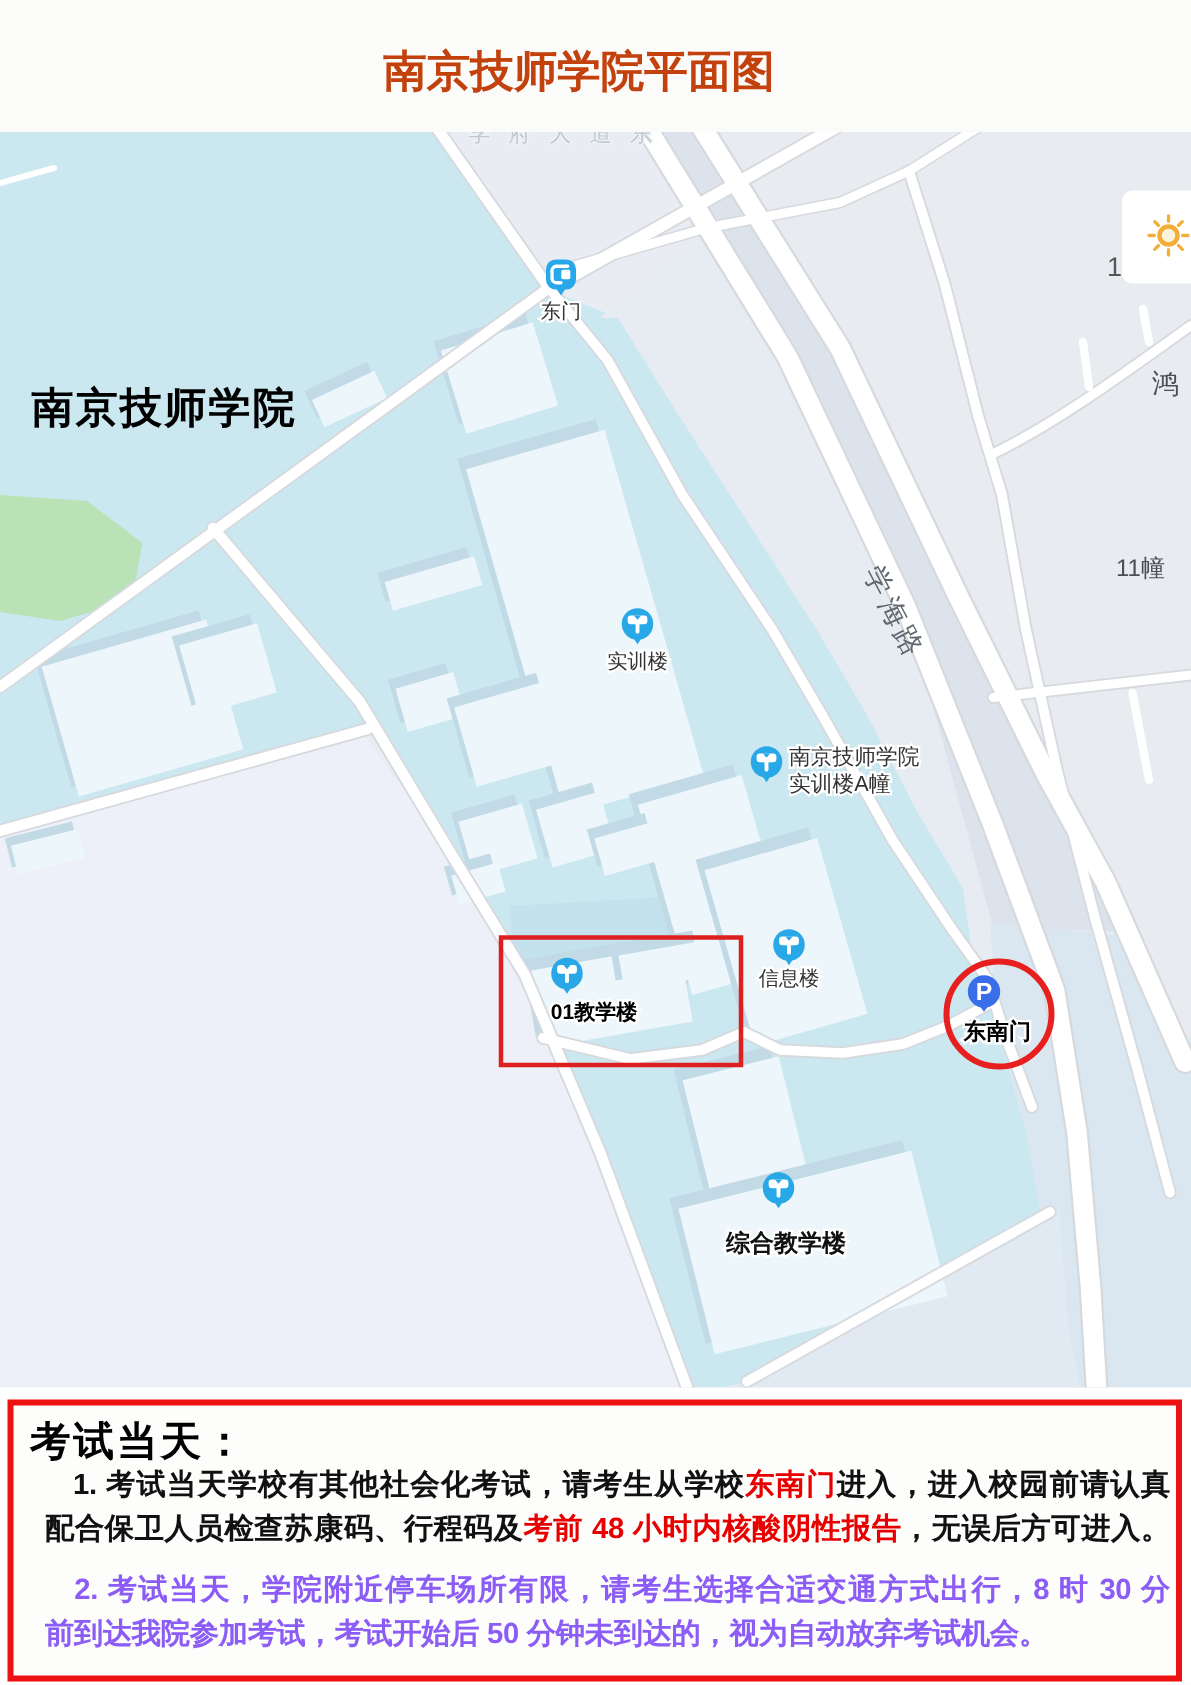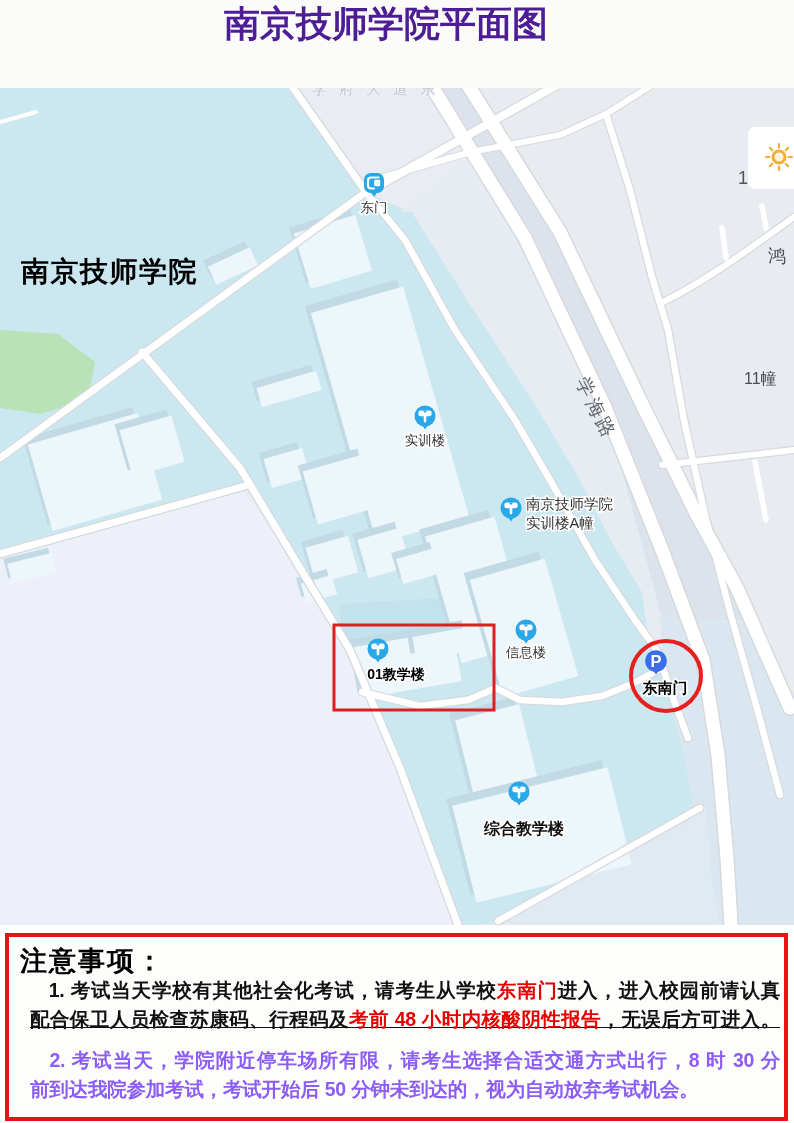--- a/index.html
+++ b/index.html
@@ -4,21 +4,21 @@
 <style>
   html,body{margin:0;padding:0;background:#ffffff;}
   body{width:794px;height:1123px;position:relative;overflow:hidden;
        font-family:"Liberation Sans", sans-serif;}
   .maplabel{font-family:"Liberation Sans", sans-serif;}
 </style>
 </head>
 <body>
 
 <div style="position:absolute;left:0;top:0;width:794px;height:88px;background:#fbfbf9;">
-  <div style="text-align:center;font-size:36px;font-weight:bold;color:#4c1d95;letter-spacing:0px;padding-right:22px;">南京技师学院平面图</div>
+  <div style="text-align:center;font-size:29px;font-weight:bold;color:#c2410c;margin-top:28px;letter-spacing:0px;padding-right:22px;">南京技师学院平面图</div>
 </div>
 
 <svg id="map" width="794" height="837" viewBox="0 88 794 837" style="position:absolute;left:0;top:88px;">
 
   <rect x="0" y="88" width="794" height="837" fill="#e9edf3"></rect>
 
   <polygon points="0,88 298,88 368,194 0,462" fill="#cbe8f1"></polygon>
 
   <polygon points="368,194 412,212 452,276 514,372 546,422 580,480 612,542 642,592 662,632 676,705 700,760 716,850 722,925 609,925 458,925 400,768 350,650 300,568 245,486 0,554 0,460" fill="#cbe8f1"></polygon>
 
@@ -287,24 +287,24 @@
     <path d="M-4.5,7.5 L0,13.5 L4.5,7.5 Z" fill="#3a6ee8"></path>
     <circle cx="0" cy="0" r="10.8" fill="#3a6ee8"></circle>
     <text x="0" y="5.8" text-anchor="middle" font-size="16.5" font-weight="bold" fill="#fff" class="maplabel">P</text>
   </g>
 
   <text x="665" y="692.5" text-anchor="middle" font-size="15" font-weight="bold" fill="#000" stroke="#fff" stroke-width="3" paint-order="stroke" class="maplabel">东南门</text>
 </svg>
 
 <div style="position:absolute;left:5px;top:933px;width:775px;height:180px;border:4px solid #ee1111;background:#fdfdfb;">
 
-  <div style="font-size:27px;font-weight:bold;color:#000;margin:6px 0 0 11px;letter-spacing:2px;">注意事项：</div>
+  <div style="font-size:27px;font-weight:bold;color:#000;margin:6px 0 0 11px;letter-spacing:2px;">考试当天：</div>
 
   <div style="font-size:19.5px;font-weight:bold;color:#111;line-height:29px;letter-spacing:-0.2px;margin:-3px 0 11px 21px;width:750px;">
     <div style="text-align:justify;text-align-last:justify;">&nbsp;&nbsp;&nbsp;1. 考试当天学校有其他社会化考试，请考生从学校<span style="color:#e60000;">东南门</span>进入，进入校园前请认真</div>
-    <div style="text-align:justify;text-align-last:justify;text-decoration:underline;">配合保卫人员检查苏康码、行程码及<span style="color:#e60000;">考前 48 小时内核酸阴性报告</span>，无误后方可进入。</div>
+    <div style="text-align:justify;text-align-last:justify;">配合保卫人员检查苏康码、行程码及<span style="color:#e60000;">考前 48 小时内核酸阴性报告</span>，无误后方可进入。</div>
   </div>
 
   <div style="font-size:19.5px;font-weight:bold;color:#8b5cf6;line-height:29px;letter-spacing:-0.2px;margin:12px 0 0 21px;width:750px;">
     <div style="text-align:justify;text-align-last:justify;">&nbsp;&nbsp;&nbsp;2. 考试当天，学院附近停车场所有限，请考生选择合适交通方式出行，8 时 30 分</div>
     <div>前到达我院参加考试，考试开始后 50 分钟未到达的，视为自动放弃考试机会。</div>
   </div>
 </div>
 
 </body></html>

